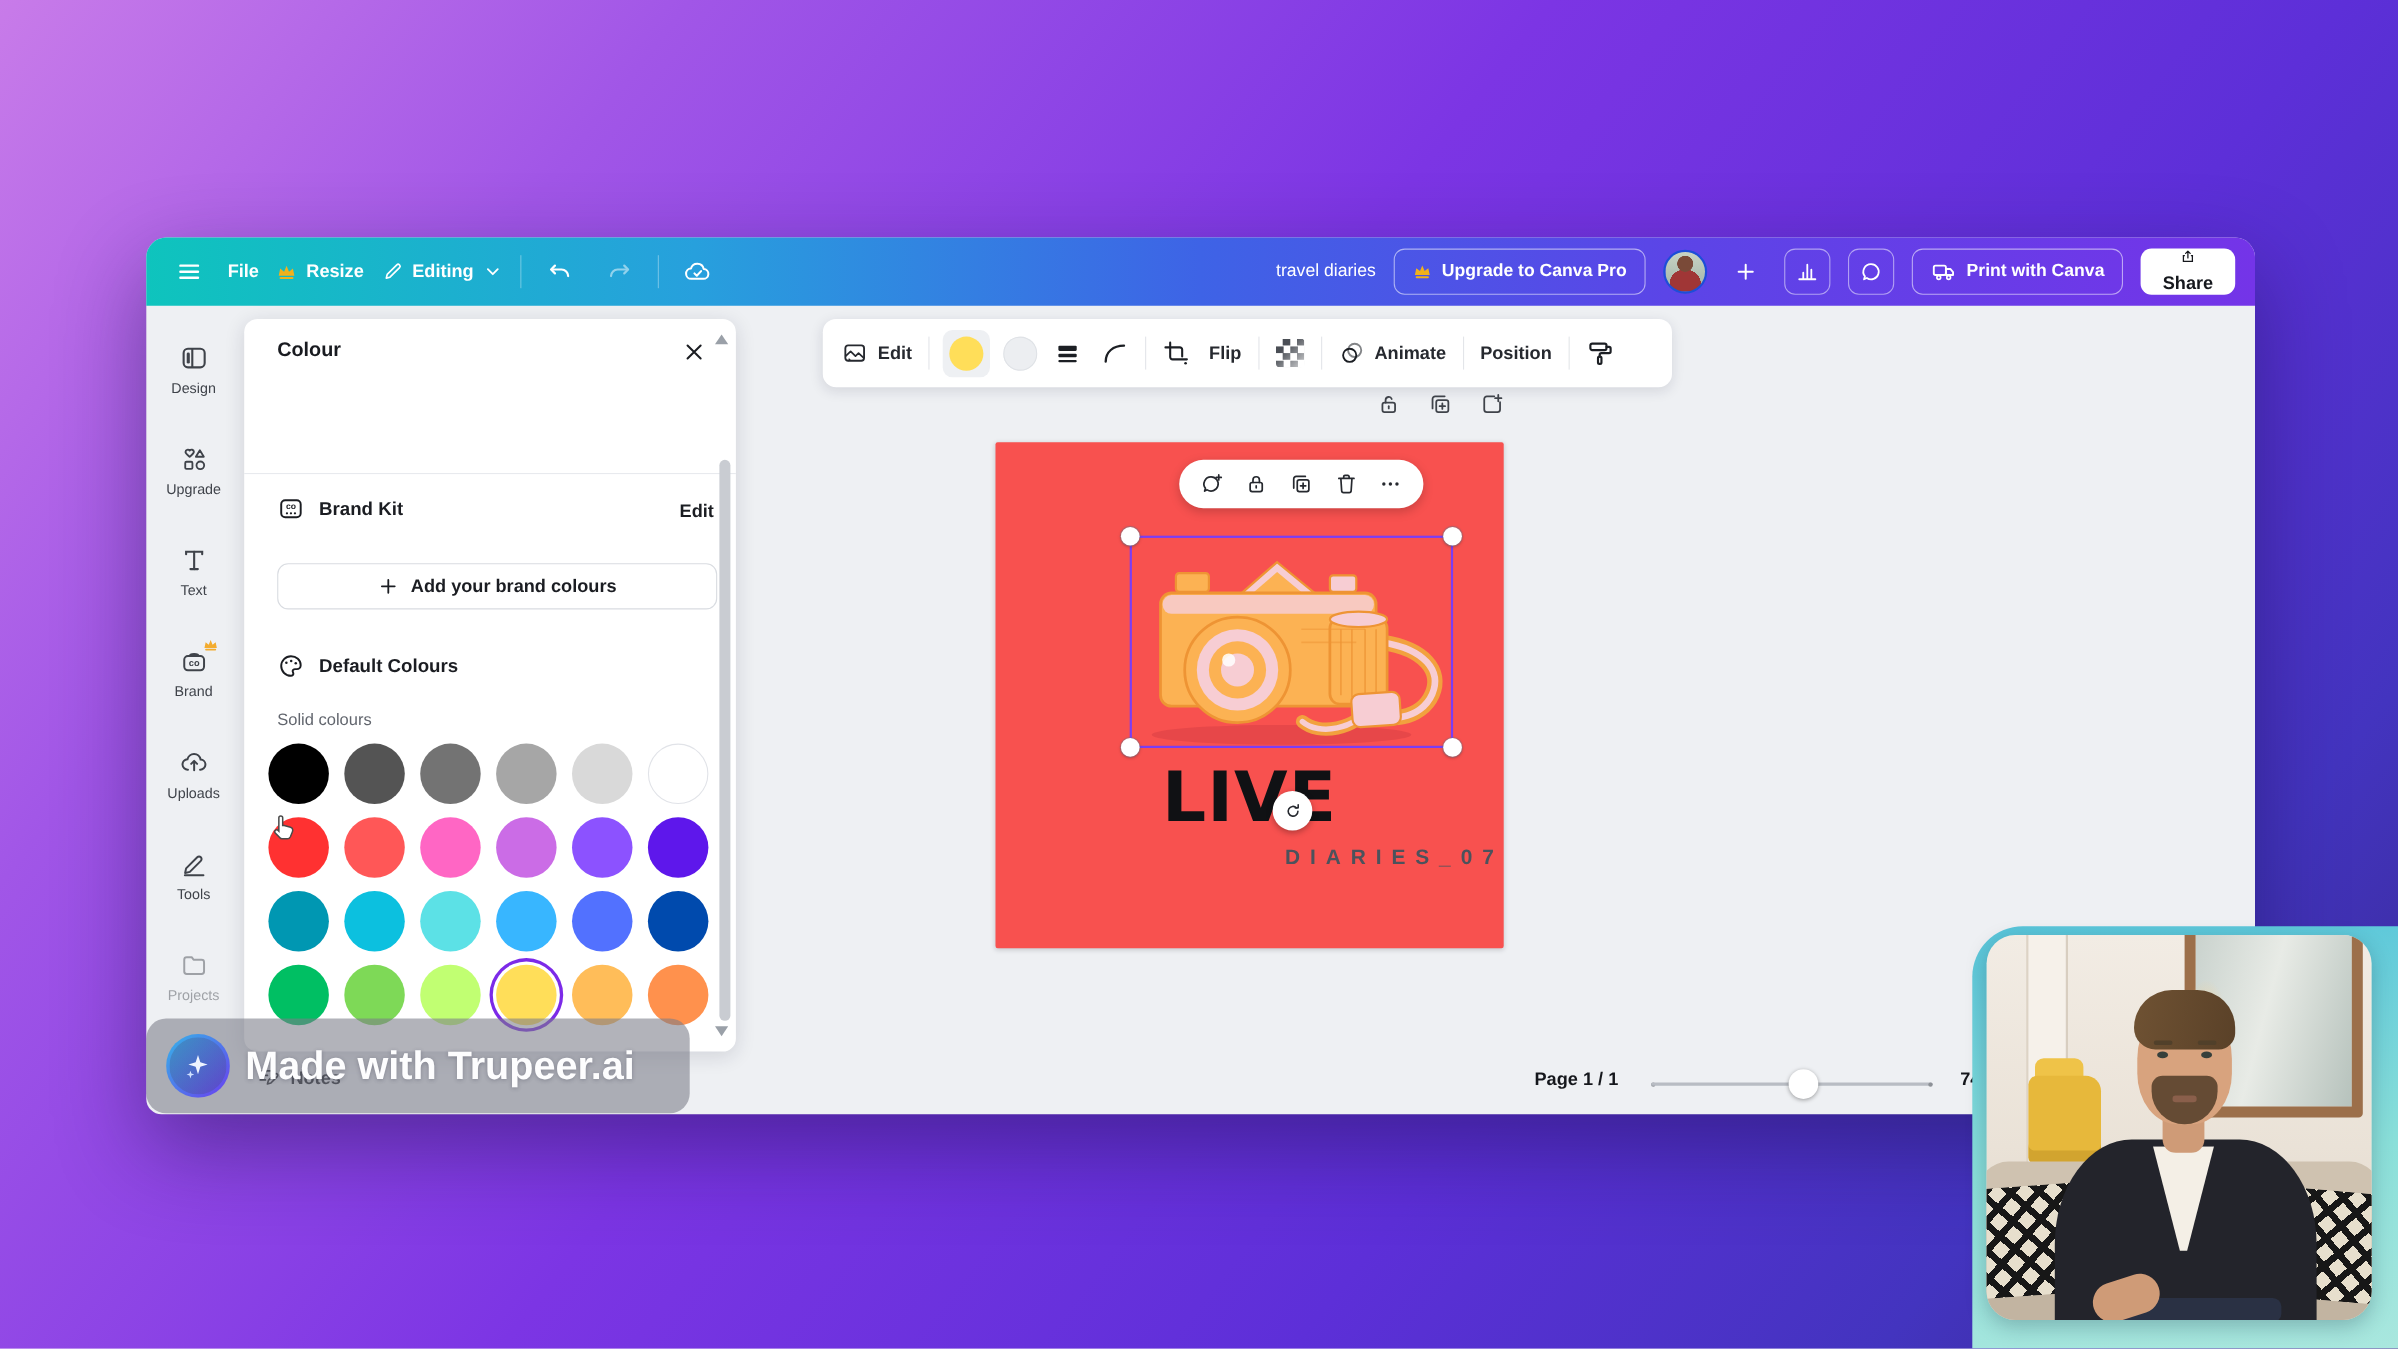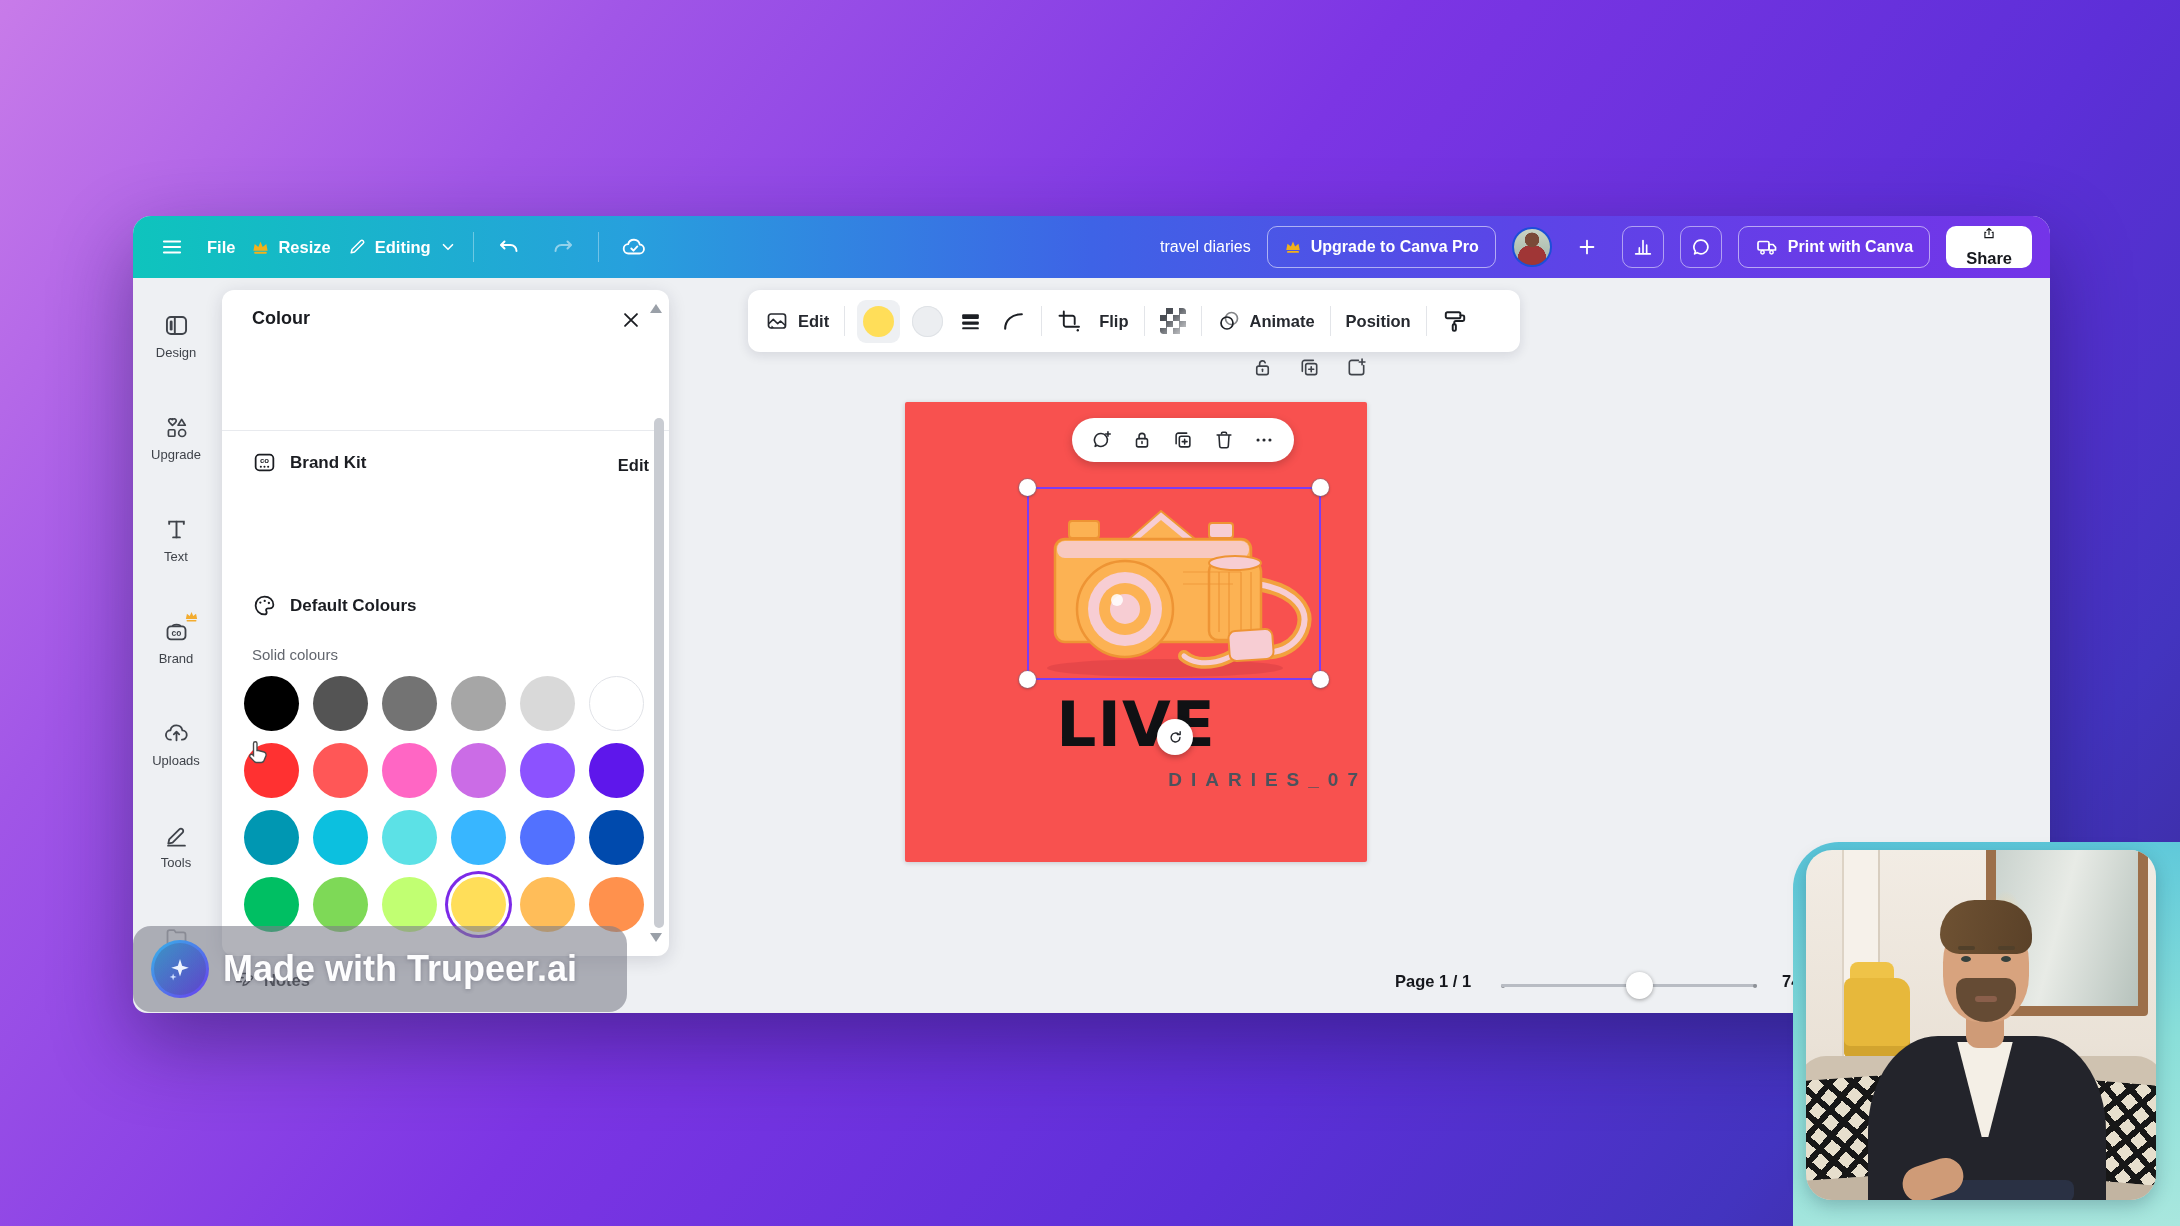--- a/index.html
+++ b/index.html
@@ -17,21 +17,21 @@
   .iconbtn{width:38px;height:38px;display:flex;align-items:center;justify-content:center;border-radius:9px;}
   .boxbtn{width:42px;height:42px;border:1.5px solid rgba(255,255,255,.5);border-radius:10px;display:flex;align-items:center;justify-content:center;}
   .pillbtn{height:42px;border:1.5px solid rgba(255,255,255,.55);border-radius:10px;display:flex;align-items:center;gap:9px;padding:0 16px;font-size:16px;font-weight:700;color:#fff;white-space:nowrap;}
   .share-btn{height:42px;background:#fff;border-radius:10px;display:flex;align-items:center;gap:9px;padding:0 20px;font-size:16.5px;font-weight:700;color:#16181d;flex-direction:column;}
   .doc-title{font-size:16px;font-weight:500;margin-left:auto;white-space:nowrap;}
   .avatar{width:40px;height:40px;border-radius:50%;border:2px solid #1d4ed8;background:
       radial-gradient(circle at 50% 30%,#7a4a38 0 7px,rgba(0,0,0,0) 7.5px),
       radial-gradient(ellipse 14px 12px at 50% 78%,#a03636 0 100%,rgba(0,0,0,0) 101%),
       linear-gradient(#c9d4c4,#9fb3a8);}
   
-  .sidebar{position:absolute;left:0;top:62px;width:86px;bottom:0;display:flex;flex-direction:column;align-items:center;padding-top:16px;gap:18px;}
+  .sidebar{position:absolute;left:0;top:62px;width:86px;bottom:0;display:flex;flex-direction:column;align-items:center;padding-top:16px;gap:8px;}
   .side-item{width:78px;height:84px;display:flex;flex-direction:column;align-items:center;justify-content:center;gap:6px;border-radius:10px;color:#3f434a;}
   .side-item .lbl{font-size:13px;color:#3f434a;}
   .side-item.faded{opacity:.45;}
   .side-icon{position:relative;width:27px;height:27px;}
   .mini-crown{position:absolute;top:-9px;right:-9px;}
   
   .cpanel{position:absolute;left:89px;top:74px;width:447px;height:666px;background:#fff;border-radius:12px;box-shadow:0 4px 18px rgba(25,25,55,.14);}
   .cp-title{position:absolute;left:30px;top:18px;font-size:18px;font-weight:700;color:#191b20;}
   .cp-close{position:absolute;right:24px;top:16px;width:28px;height:28px;display:flex;align-items:center;justify-content:center;}
   .cp-search{position:absolute;left:30px;top:78px;width:400px;height:42px;border:1.5px solid #d9dce1;border-radius:10px;display:flex;align-items:center;gap:10px;padding:0 13px;}
@@ -293,20 +293,26 @@
       <svg width="25" height="25" viewBox="0 0 24 24">
           <rect x="3.5" y="4.5" width="17" height="15" rx="3.5" stroke="#1b1d22" stroke-width="1.7" fill="none"></rect>
           <text x="12" y="12.5" font-size="7.5" font-weight="bold" text-anchor="middle" fill="#1b1d22" font-family="Liberation Sans,sans-serif">co</text>
           <circle cx="8.5" cy="16" r="1" fill="#1b1d22"></circle>
           <circle cx="12" cy="16" r="1" fill="#1b1d22"></circle>
           <circle cx="15.5" cy="16" r="1" fill="#1b1d22"></circle>
         </svg>
       <span>Brand Kit</span>
     </div>
     <div class="cp-edit" style="top:166px">Edit</div>
+    <div class="cp-addbtn">
+      <svg width="20" height="20" viewBox="0 0 24 24">
+          <path d="M12 5v14M5 12h14" stroke="#1b1d22" stroke-width="2" stroke-linecap="round"></path>
+        </svg>
+      <span>Add your brand colours</span>
+    </div>
     <div class="cp-row" style="top:303px">
       <svg width="25" height="25" viewBox="0 0 24 24">
           <path d="M12 3.5a8.5 8.5 0 100 17c1.5 0 2.1-.9 2.1-1.9 0-.9-.6-1.4-.6-2.2 0-1 .8-1.7 2-1.7h1.6c1.9 0 3.4-1.5 3.4-3.4C20.5 6.7 16.7 3.5 12 3.5z" stroke="#1b1d22" stroke-width="1.7" fill="none" stroke-linejoin="round"></path>
           <circle cx="8" cy="9.2" r="1.1" fill="#1b1d22"></circle>
           <circle cx="12.2" cy="7.6" r="1.1" fill="#1b1d22"></circle>
           <circle cx="16.2" cy="9.6" r="1.1" fill="#1b1d22"></circle>
         </svg>
       <span>Default Colours</span>
     </div>
     <div class="cp-sub">Solid colours</div>

